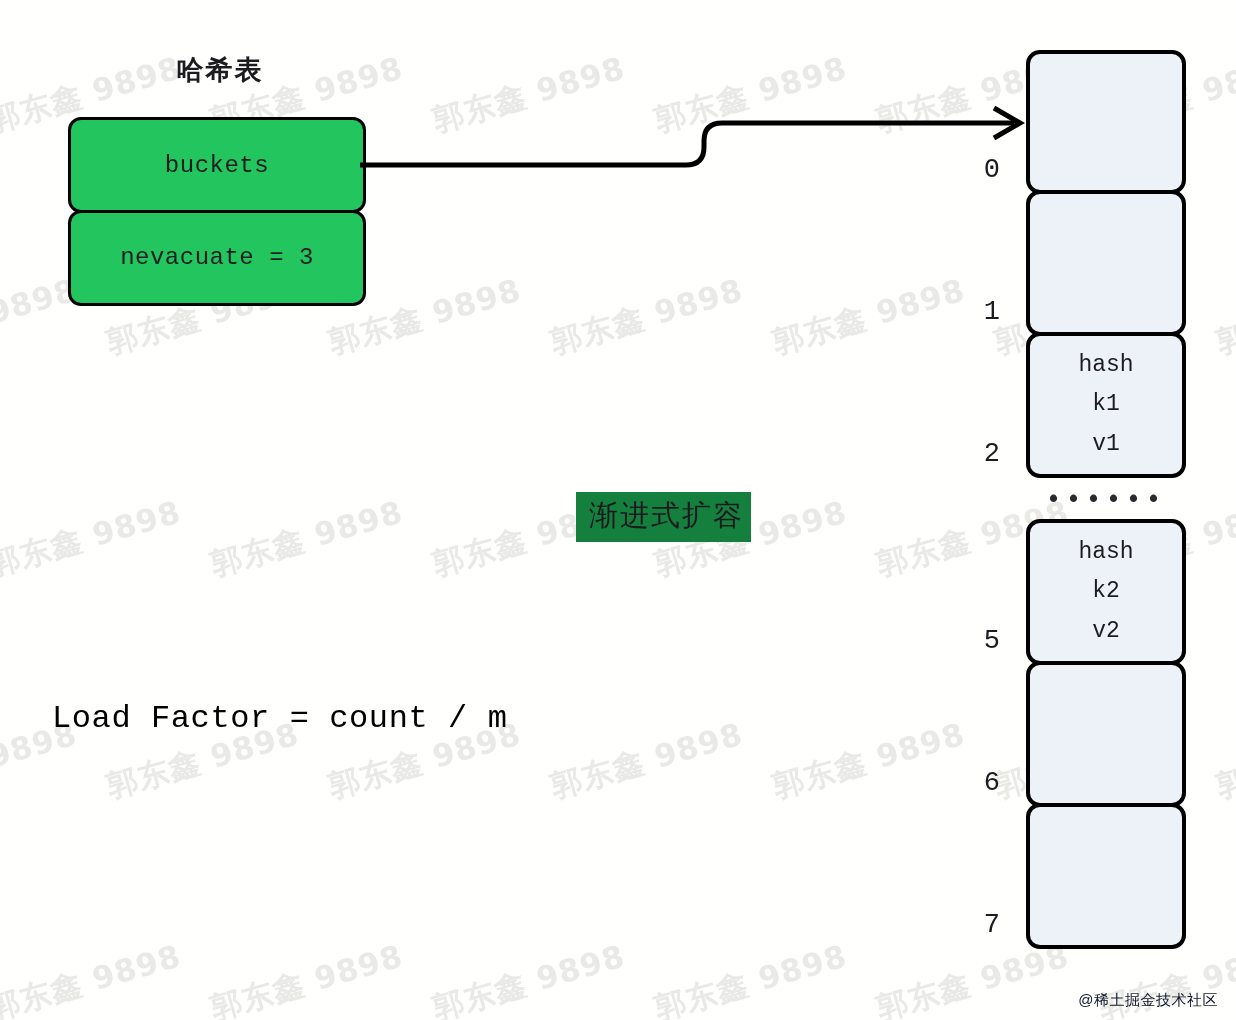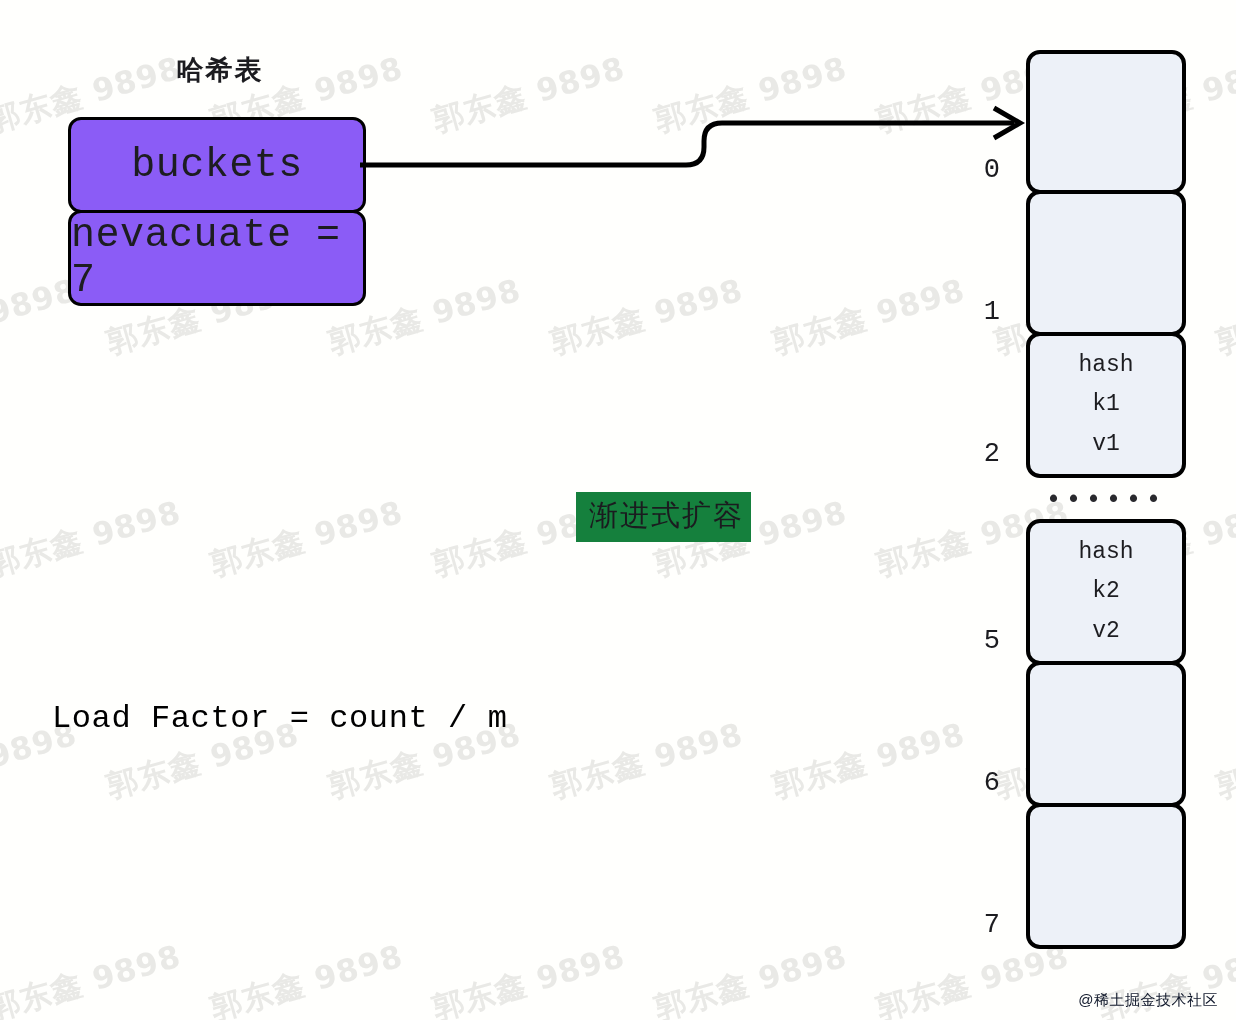--- a/index.html
+++ b/index.html
@@ -70,28 +70,28 @@
     position: absolute;
     left: 68px;
     top: 117px;
     width: 298px;
   }
   .struct-row {
     position: relative;
     width: 298px;
     height: 96px;
     box-sizing: border-box;
-    background: #8b5cf6;
+    background: #22c55e;
     border: 3.5px solid #000000;
     border-radius: 13px;
     display: flex;
     align-items: center;
     justify-content: center;
     margin-top: -3.5px;
-    font-size: 40px;
+    font-size: 24px;
     color: #1d1d21;
     letter-spacing: 0.5px;
   }
   .struct-row:first-child { margin-top: 0; }
 
   
   #connector {
     position: absolute;
     left: 360px;
     top: 95px;
@@ -229,21 +229,21 @@
 
   <div id="content">
 
     <div id="struct-title">哈希表</div>
 
     <div id="struct-column">
       <div class="struct-row">
         <span>buckets</span>
       </div>
       <div class="struct-row">
-        <span>nevacuate = 7</span>
+        <span>nevacuate = 3</span>
       </div>
     </div>
 
     <svg id="connector" width="680" height="110" viewBox="0 0 680 110">
       <path d="M 2 70 L 326 70 Q 344 70 344 52 L 344 46 Q 344 28 362 28 L 652 28" fill="none" stroke="#000000" stroke-width="5" stroke-linecap="square" stroke-linejoin="round"></path>
       <path d="M 634 13 L 660 28 L 634 43" fill="none" stroke="#000000" stroke-width="5" stroke-linecap="butt" stroke-linejoin="miter"></path>
     </svg>
 
     <div id="bucket-array">
 

